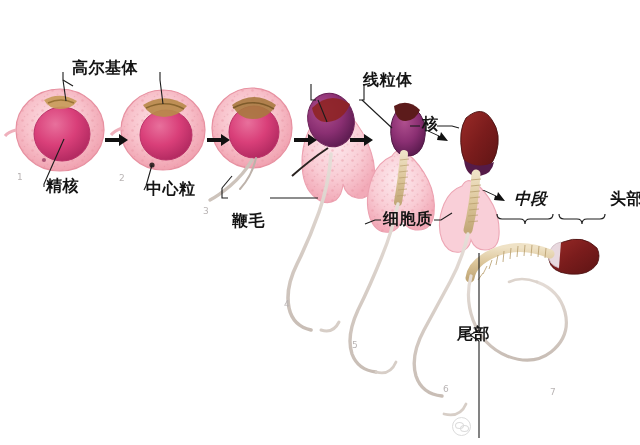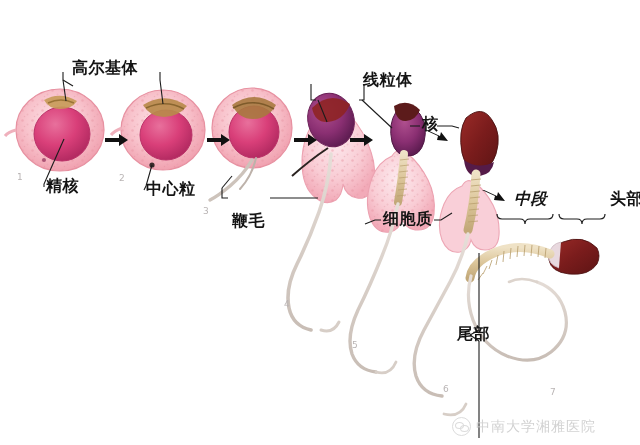--- a/index.html
+++ b/index.html
@@ -265,16 +265,15 @@
   <div class="num" style="left:17px;top:165px;">1</div>
   <div class="num" style="left:119px;top:166px;">2</div>
   <div class="num" style="left:203px;top:199px;">3</div>
   <div class="num" style="left:284px;top:292px;">4</div>
   <div class="num" style="left:352px;top:333px;">5</div>
   <div class="num" style="left:443px;top:377px;">6</div>
   <div class="num" style="left:550px;top:380px;">7</div>
 
   <div class="wm" style="left:452px;top:409px;">
     <span class="wm-logo"></span>
-    <span>中南大学湘雅医院</span>
   </div>
 
 </div>
 
 </body></html>

